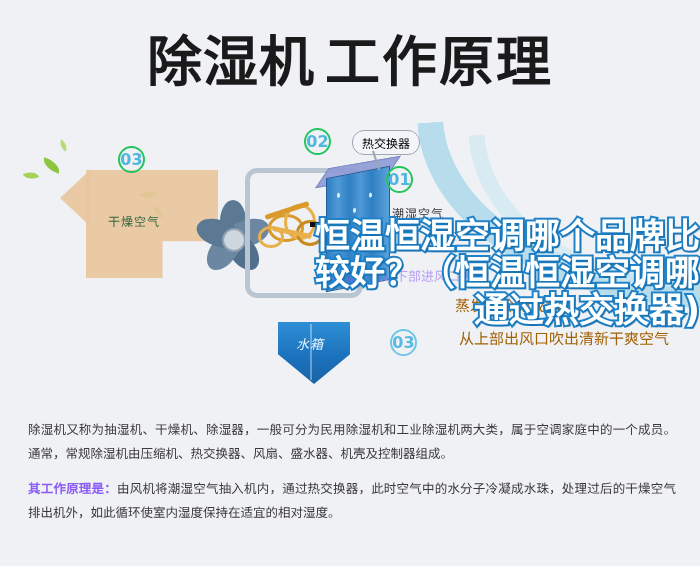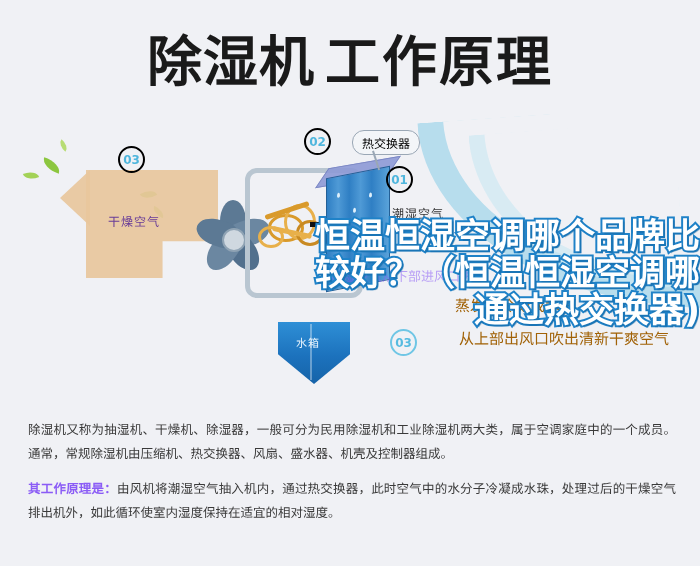--- a/index.html
+++ b/index.html
@@ -60,21 +60,21 @@
   }
   .dry-arrow-tip{
     position:absolute;left:60px;top:62px;width:0;height:0;
     border-top:28px solid transparent;
     border-bottom:28px solid transparent;
     border-right:30px solid #e8c79c;
     opacity:.92;
   }
   .dry-air-label{
     position:absolute;left:108px;top:104px;
-    font-size:12px;color:#4c1d95;letter-spacing:1px;
+    font-size:12px;color:#14532d;letter-spacing:1px;
     white-space:nowrap;opacity:.85;
   }
 
   
   .leaf{position:absolute;background:#8cc63f;border-radius:0 100% 0 100%;}
   .leaf.l1{left:42px;top:52px;width:19px;height:11px;transform:rotate(18deg);}
   .leaf.l2{left:24px;top:63px;width:14px;height:9px;transform:rotate(-22deg);background:#a3d257;}
   .leaf.l3{left:58px;top:34px;width:11px;height:7px;transform:rotate(40deg);background:#b7dc74;}
   .leaf.l4{left:141px;top:82px;width:15px;height:9px;transform:rotate(-30deg);}
   .leaf.l5{left:152px;top:100px;width:13px;height:8px;transform:rotate(25deg);background:#9ece55;}
@@ -134,44 +134,44 @@
     background:#f3f5f8;font-size:12px;color:#000000;white-space:nowrap;
   }
   .bubble-stem{
     position:absolute;left:372px;top:43px;width:1.5px;height:20px;
     background:#9aa7b5;transform:rotate(-18deg);transform-origin:top;
   }
 
   
   .step-num{
     position:absolute;width:23px;height:23px;border-radius:50%;
-    border:2px solid #000000;color:#4fb6dd;
-    font-size:12px;font-weight:bold;
+    border:2px solid #22c55e;color:#4fb6dd;
+    font-size:16px;font-weight:bold;
     display:flex;align-items:center;justify-content:center;
     background:transparent;letter-spacing:0;
   }
   .step-num.s03a{left:118px;top:38px;}
   .step-num.s02{left:304px;top:20px;}
   .step-num.s01{left:386px;top:58px;}
   .step-num.s03b{left:390px;top:221px;border-color:#6fc6e5;color:#56bbe0;}
 
   .humid-air-label{
     position:absolute;left:392px;top:96px;font-size:12px;color:#000000;
     letter-spacing:1px;white-space:nowrap;opacity:.8;
   }
 
   
   .tank{
     position:absolute;left:278px;top:214px;width:72px;height:62px;
     background:linear-gradient(180deg,#2e8fd6 0%,#1c72bd 55%,#1663a8 100%);
     clip-path:polygon(0% 0%, 100% 0%, 100% 52%, 50% 100%, 0% 52%);
   }
   .tank-label{
-    position:absolute;left:296px;top:226px;font-size:11px;color:#eaf5fd;
-    letter-spacing:1px;white-space:nowrap;
+    position:absolute;left:296px;top:226px;font-size:13px;color:#eaf5fd;
+    letter-spacing:1px;white-space:nowrap;font-style:italic;
   }
   .tank-shine{
     position:absolute;left:310px;top:216px;width:2px;height:56px;
     background:rgba(255,255,255,.35);
   }
 
   
   .caption{
     position:absolute;font-size:15px;color:#a16207;white-space:nowrap;
     font-family:"DejaVu Sans","Liberation Sans",sans-serif;

